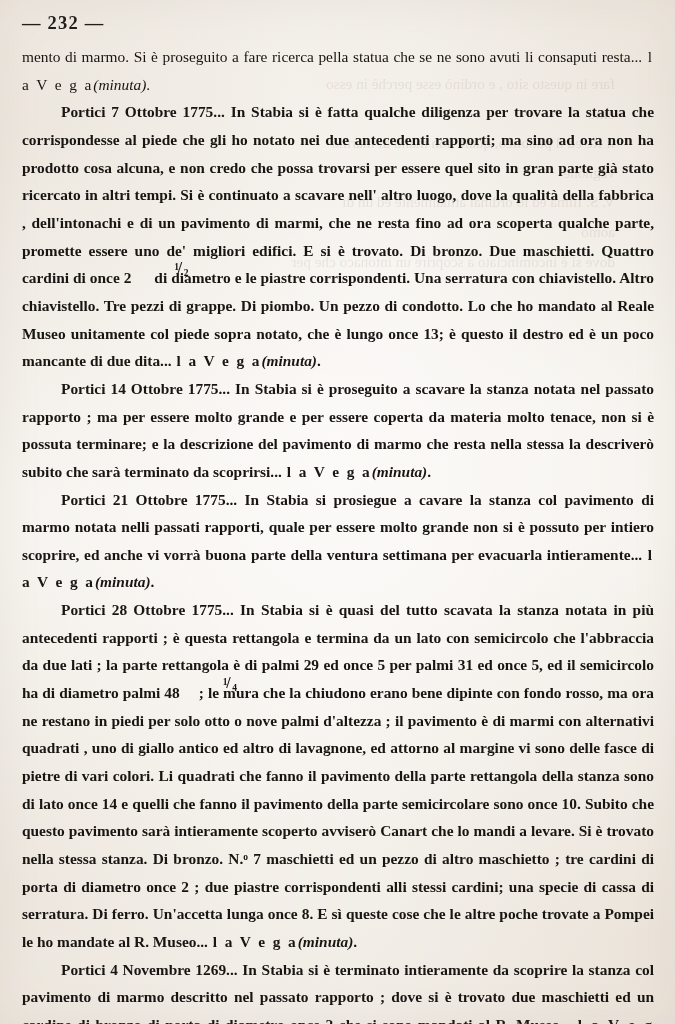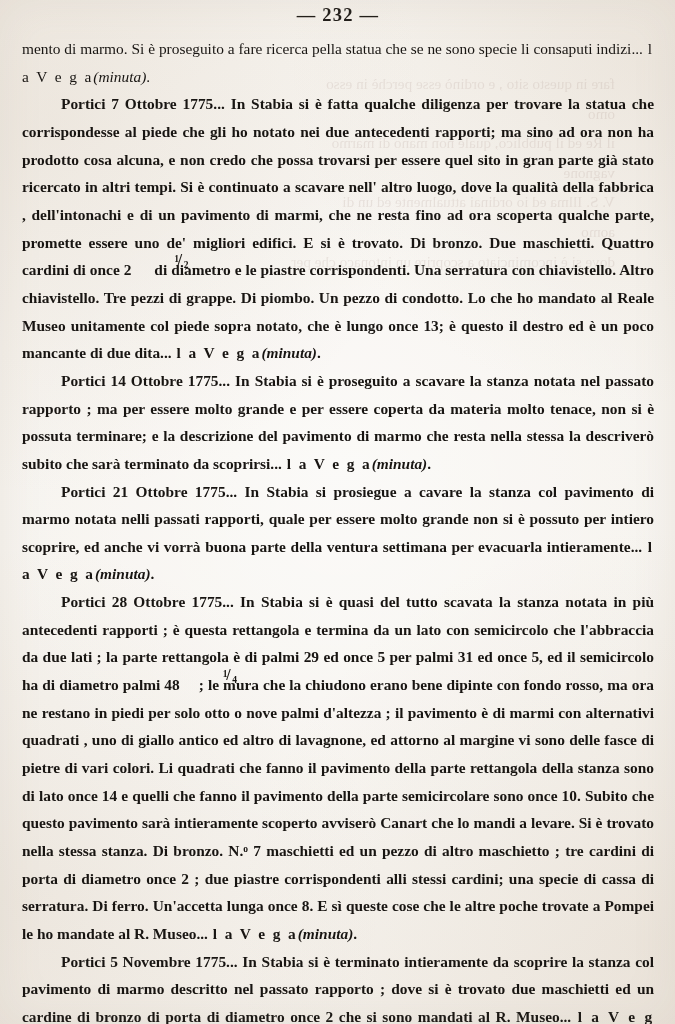--- a/index.html
+++ b/index.html
@@ -66,23 +66,24 @@
 
   
   .content {
     position: relative;
     z-index: 2;
     box-sizing: border-box;
     padding: 0 21px 0 22px;
   }
 
   .folio {
-    text-align: center;
+    text-align: left;
     font-size: 18.5px;
     letter-spacing: 1.2px;
+    padding-top: 8px;
     height: 32px;
     line-height: 30px;
     color: #211d19;
     font-weight: 700;
   }
 
   .body-text {
     font-size: 15.4px;
     line-height: 27.65px;
     text-align: justify;
@@ -165,29 +166,29 @@
     <p>aomo</p>
     <p>dove si è incominciato a scoprire un intonaco che per</p>
   </div>
 
   <div class="content">
 
     <div class="folio">— 232 —</div>
 
     <div class="body-text">
 
-      <p><span>mento di marmo. Si è proseguito a fare ricerca pella statua che se ne sono specie li consaputi indizi... </span><span class="sp">l a  V e g a</span><span class="it">(minuta)</span><span>.</span></p>
+      <p><span>mento di marmo. Si è proseguito a fare ricerca pella statua che se ne sono avuti li consaputi resta... </span><span class="sp">l a  V e g a</span><span class="it">(minuta)</span><span>.</span></p>
 
       <p class="indent"><span>Portici 7 Ottobre 1775...</span><span> In Stabia si è fatta qualche diligenza per trovare la statua che corrispondesse al piede che gli ho notato nei due antecedenti rapporti; ma sino ad ora non ha prodotto cosa alcuna, e non credo che possa trovarsi per essere quel sito in gran parte già stato ricercato in altri tempi. Si è continuato a scavare nell' altro luogo, dove la qualità della fabbrica , dell'intonachi e di un pavimento di marmi, che ne resta fino ad ora scoperta qualche parte, promette essere uno de' migliori edifici. E si è trovato. Di bronzo. Due maschietti. Quattro cardini di once 2 </span><span class="frac"><span class="n">1</span><span class="s">/</span><span class="d">2</span></span><span> di diametro e le piastre corrispondenti. Una serratura con chiavistello. Altro chiavistello. Tre pezzi di grappe. Di piombo. Un pezzo di condotto. Lo che ho mandato al Reale Museo unitamente col piede sopra notato, che è lungo once 13; è questo il destro ed è un poco mancante di due dita... </span><span class="sp">l a  V e g a</span><span class="it">(minuta)</span><span>.</span></p>
 
       <p class="indent"><span>Portici 14 Ottobre 1775...</span><span> In Stabia si è proseguito a scavare la stanza notata nel passato rapporto ; ma per essere molto grande e per essere coperta da materia molto tenace, non si è possuta terminare; e la descrizione del pavimento di marmo che resta nella stessa la descriverò subito che sarà terminato da scoprirsi... </span><span class="sp">l a  V e g a</span><span class="it">(minuta)</span><span>.</span></p>
 
       <p class="indent"><span>Portici 21 Ottobre 1775...</span><span> In Stabia si prosiegue a cavare la stanza col pavimento di marmo notata nelli passati rapporti, quale per essere molto grande non si è possuto per intiero scoprire, ed anche vi vorrà buona parte della ventura settimana per evacuarla intieramente... </span><span class="sp">l a  V e g a</span><span class="it">(minuta)</span><span>.</span></p>
 
       <p class="indent"><span>Portici 28 Ottobre 1775...</span><span> In Stabia si è quasi del tutto scavata la stanza notata in più antecedenti rapporti ; è questa rettangola e termina da un lato con semicircolo che l'abbraccia da due lati ; la parte rettangola è di palmi 29 ed once 5 per palmi 31 ed once 5, ed il semicircolo ha di diametro palmi 48 </span><span class="frac"><span class="n">1</span><span class="s">/</span><span class="d">4</span></span><span>; le mura che la chiudono erano bene dipinte con fondo rosso, ma ora ne restano in piedi per solo otto o nove palmi d'altezza ; il pavimento è di marmi con alternativi quadrati , uno di giallo antico ed altro di lavagnone, ed attorno al margine vi sono delle fasce di pietre di vari colori. Li quadrati che fanno il pavimento della parte rettangola della stanza sono di lato once 14 e quelli che fanno il pavimento della parte semicircolare sono once 10. Subito che questo pavimento sarà intieramente scoperto avviserò Canart che lo mandi a levare. Si è trovato nella stessa stanza. Di bronzo. N.</span><span class="sup">o</span><span> 7 maschietti ed un pezzo di altro maschietto ; tre cardini di porta di diametro once 2 ; due piastre corrispondenti alli stessi cardini; una specie di cassa di serratura. Di ferro. Un'accetta lunga once 8. E sì queste cose che le altre poche trovate a Pompei le ho mandate al R. Museo... </span><span class="sp">l a  V e g a</span><span class="it">(minuta)</span><span>.</span></p>
 
-      <p class="indent"><span>Portici 5 Novembre 1775...</span><span> In Stabia si è terminato intieramente da scoprire la stanza col pavimento di marmo descritto nel passato rapporto ; dove si è trovato due maschietti ed un cardine di bronzo di porta di diametro once 2 che si sono mandati al R. Museo... </span><span class="sp">l a  V e g a</span><span class="it">(minuta)</span><span>.</span></p>
+      <p class="indent"><span>Portici 4 Novembre 1269...</span><span> In Stabia si è terminato intieramente da scoprire la stanza col pavimento di marmo descritto nel passato rapporto ; dove si è trovato due maschietti ed un cardine di bronzo di porta di diametro once 2 che si sono mandati al R. Museo... </span><span class="sp">l a  V e g a</span><span class="it">(minuta)</span><span>.</span></p>
 
     </div>
   </div>
 
   <div class="vignette"></div>
 </div>
 
 </body></html>

